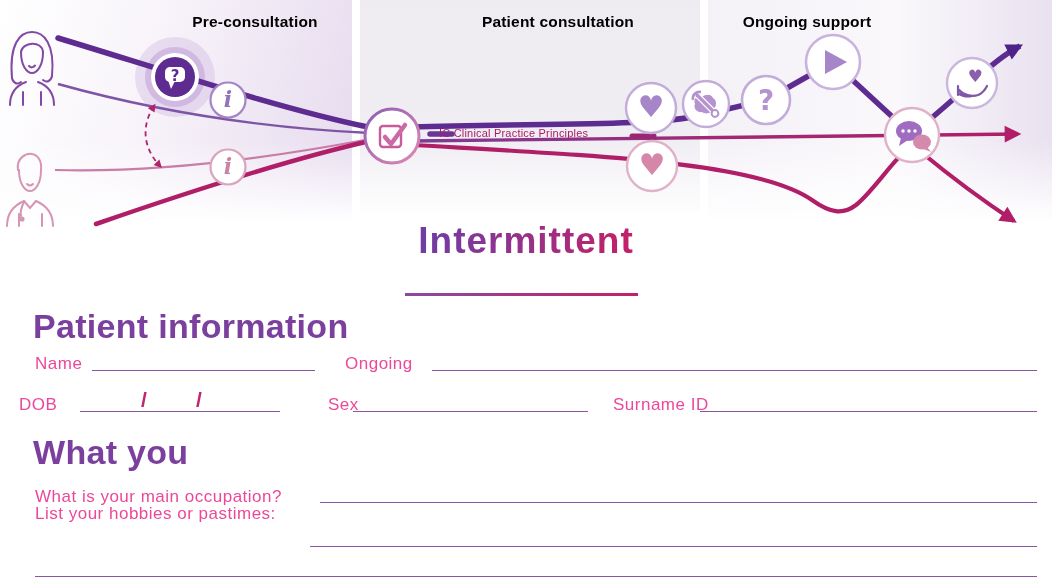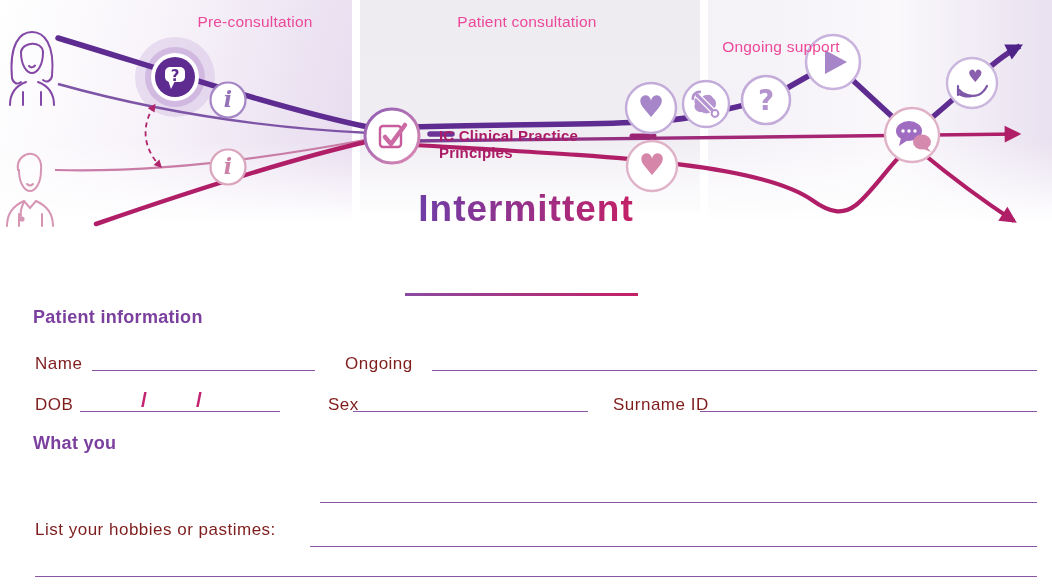--- a/index.html
+++ b/index.html
@@ -8,37 +8,37 @@
   
   .panel{position:absolute;top:0;}
   .p1{left:0;width:352px;height:222px;background:linear-gradient(105deg,#ffffff 0%,#f8f4fa 40%,#e6daee 100%);}
   .p2{left:360px;width:340px;height:212px;background:linear-gradient(to bottom,#eeebf1 0%,#f2eff4 100%);}
   .p3{left:708px;width:344px;height:220px;background:linear-gradient(to right,#f4f1f7 0%,#faf8fb 55%,#e9e1f0 100%);}
   .fade{position:absolute;left:0;top:140px;width:1052px;height:100px;
         background:linear-gradient(to bottom,rgba(255,255,255,0) 0%,#ffffff 82%);}
 
   .hsvg{position:absolute;left:0;top:0;pointer-events:none;}
 
-  .phase{position:absolute;top:13px;font-size:15.5px;color:#ec4899;text-align:center;letter-spacing:.2px;}
+  .phase{position:absolute;top:13px;font-size:15.5px;color:#000000;text-align:center;letter-spacing:.2px;font-weight:bold;}
   .ph1{left:150px;width:210px;}
-  .ph2{left:420px;width:214px;}
-  .ph3{left:676px;width:210px;margin-top:25px;}
-
-  .ic-label{position:absolute;left:439px;top:127px;width:190px;font-size:15px;font-weight:bold;
+  .ph2{left:420px;width:214px;text-align:right;}
+  .ph3{left:702px;width:210px;}
+
+  .ic-label{position:absolute;left:439px;top:127px;width:190px;font-size:11px;font-weight:normal;
             color:#ac1c66;letter-spacing:.2px;}
 
   .title{position:absolute;left:0;top:184px;width:100%;text-align:center;
          font-weight:bold;font-size:37px;line-height:50px;letter-spacing:1px;}
   .title span{display:inline-block;background:linear-gradient(90deg,#6f3da6 0%,#9c2f86 55%,#c42066 100%);
-         -webkit-background-clip:text;background-clip:text;color:transparent;}
+         -webkit-background-clip:text;background-clip:text;color:transparent;margin-top:32px;}
   .title-underline{position:absolute;left:405px;top:293px;width:233px;height:3px;
          background:linear-gradient(90deg,#8a4aa0,#c42066);}
 
-  .sec-h{position:absolute;font-size:18px;font-weight:bold;color:#7b3f9e;letter-spacing:.3px;text-align:right;}
-  .lbl{position:absolute;font-size:17px;color:#7f1d1d;letter-spacing:.5px;white-space:nowrap;}
+  .sec-h{position:absolute;font-size:34px;font-weight:bold;color:#7b3f9e;letter-spacing:.3px;text-align:right;}
+  .lbl{position:absolute;font-size:17px;color:#ec4899;letter-spacing:.5px;white-space:nowrap;}
   .wline{position:absolute;height:0;border-bottom:1.5px solid #8a56a4;}
   .slash{position:absolute;color:#c2256f;font-size:21px;font-weight:bold;}
 </style>
 </head>
 <body>
 
 <div class="canvas">
 
   <div class="panel p1"></div>
   <div class="panel p2"></div>
@@ -194,32 +194,33 @@
   <div class="title-underline"></div>
 
   <div class="sec-h" style="left:33px;top:307px">Patient information</div>
 
   <div class="lbl" style="left:35px;top:354px">Name</div>
   <div class="wline" style="left:92px;top:370px;width:223px"></div>
 
   <div class="lbl" style="left:345px;top:354px">Ongoing</div>
   <div class="wline" style="left:432px;top:370px;width:605px"></div>
 
-  <div class="lbl" style="left:35px;top:395px">DOB</div>
+  <div class="lbl" style="left:19px;top:395px">DOB</div>
   <div class="wline" style="left:80px;top:411px;width:200px"></div>
   <div class="slash" style="left:141px;top:388px">/</div>
   <div class="slash" style="left:196px;top:388px">/</div>
 
   <div class="lbl" style="left:328px;top:395px">Sex</div>
   <div class="wline" style="left:353px;top:411px;width:235px"></div>
 
   <div class="lbl" style="left:613px;top:395px">Surname ID</div>
   <div class="wline" style="left:700px;top:411px;width:337px"></div>
 
   <div class="sec-h" style="left:33px;top:433px">What you</div>
 
+  <div class="lbl" style="left:35px;top:487px">What is your main occupation?</div>
   <div class="wline" style="left:320px;top:502px;width:717px"></div>
 
-  <div class="lbl" style="left:35px;top:520px">List your hobbies or pastimes:</div>
+  <div class="lbl" style="left:35px;top:504px">List your hobbies or pastimes:</div>
   <div class="wline" style="left:310px;top:546px;width:727px"></div>
   <div class="wline" style="left:35px;top:576px;width:1002px"></div>
 
 </div>
 
 </body></html>

